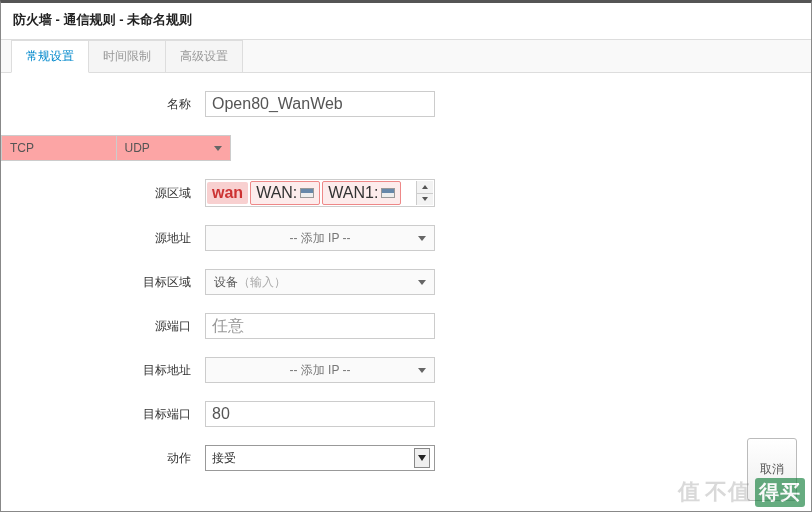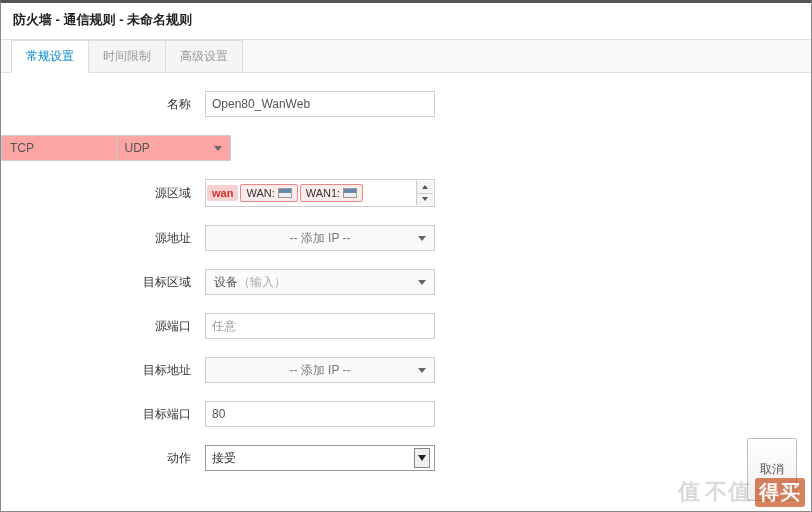--- a/index.html
+++ b/index.html
@@ -5,47 +5,47 @@
   html,body{margin:0;padding:0;font-family:Arial,"Microsoft YaHei",sans-serif;font-size:12px;color:#333;background:#fff}
   .window{width:812px;height:512px;box-sizing:border-box;border:1px solid #888;border-top:3px solid #555;position:relative;background:#fff}
   .titlebar{padding:8px 12px 10px;font-weight:bold;font-size:13px;color:#222;border-bottom:1px solid #ddd}
   .tabs{display:flex;padding:0 10px;border-bottom:1px solid #ddd;background:#f9f9f9}
   .tab{padding:7px 14px;border:1px solid #ddd;border-bottom:none;margin-right:-1px;margin-top:0;background:#f5f5f5;color:#999;cursor:pointer;font-size:12px}
   .tab.active{background:#fff;color:#08c;border-bottom:1px solid #fff;margin-bottom:-1px;position:relative;z-index:2}
   .form{padding:18px 0 0 0}
   .row{display:flex;align-items:center;margin-bottom:18px}
   .lbl{width:190px;text-align:right;padding-right:14px;color:#333}
   .ctl{width:230px;position:relative}
-  input.txt{width:100%;height:26px;box-sizing:border-box;border:1px solid #ccc;padding:0 6px;font-size:12px;color:#555}
+  input.txt{width:100%;height:26px;box-sizing:border-box;border:1px solid #ccc;padding:0 6px;font-size:16px;color:#555}
   input.txt::placeholder{color:#999}
   .split{display:flex;width:100%}
   .split .seg{flex:1;height:26px;line-height:24px;border:1px solid #ccc;box-sizing:border-box;padding:0 8px;color:#555;background:#fca5a5;display:flex;align-items:center;justify-content:space-between}
   .split .seg+.seg{border-left:none}
   .caret{width:0;height:0;border-left:4px solid transparent;border-right:4px solid transparent;border-top:5px solid #666;display:inline-block}
   .dropdown{width:100%;height:26px;border:1px solid #ccc;box-sizing:border-box;display:flex;align-items:center;justify-content:center;color:#777;background:#fafafa;position:relative;padding:0 20px}
   .dropdown.left{justify-content:flex-start;padding-left:8px;color:#555}
   .dropdown .caret{position:absolute;right:8px;top:10px}
   .hint{color:#aaa}
   .zone{width:100%;height:28px;border:1px solid #ccc;box-sizing:border-box;display:flex;align-items:center;padding:1px 18px 1px 1px;position:relative;background:#fff}
   .zone .tagwrap{display:flex;gap:2px;align-items:center}
-  .ztag{background:#fff;border:1px solid #e88;color:#333;padding:2px 5px;border-radius:2px;font-size:11px;display:flex;align-items:center;gap:3px;background:#fdecec}
+  .ztag{background:#fff;border:1px solid #e88;color:#333;padding:2px 5px;border-radius:2px;font-size:16px;display:flex;align-items:center;gap:3px;background:#fdecec}
   .ztag.main{font-weight:bold;color:#c33;border:none;background:#f8d0d0}
   .zicon{width:12px;height:8px;background:linear-gradient(#68a 50%,#eee 50%);display:inline-block;border:1px solid #999}
   .spin{position:absolute;right:1px;top:1px;bottom:1px;width:16px;display:flex;flex-direction:column;border-left:1px solid #ccc}
   .spin div{flex:1;display:flex;align-items:center;justify-content:center;background:#f3f3f3;cursor:pointer}
   .spin div+div{border-top:1px solid #ccc}
   .up{width:0;height:0;border-left:3px solid transparent;border-right:3px solid transparent;border-bottom:4px solid #555}
   .dn{width:0;height:0;border-left:3px solid transparent;border-right:3px solid transparent;border-top:4px solid #555}
   .native-select{width:100%;height:26px;border:1px solid #999;box-sizing:border-box;display:flex;align-items:center;justify-content:space-between;padding:0 4px 0 6px;color:#333;background:#fff}
   .ns-caret{width:14px;height:18px;border:1px solid #888;display:flex;align-items:center;justify-content:center;background:#efefef}
   .ns-caret .c{width:0;height:0;border-left:4px solid transparent;border-right:4px solid transparent;border-top:6px solid #222}
   .footer{position:absolute;right:14px;bottom:10px}
   .btn{border:1px solid #bbb;background:linear-gradient(#fff,#eee);padding:22px 12px;border-radius:3px;color:#555;cursor:pointer;font-size:12px}
   .watermark{position:absolute;right:6px;bottom:4px;font-size:22px;font-weight:bold;color:rgba(120,120,120,.28);letter-spacing:1px;display:flex;align-items:center;gap:4px;pointer-events:none}
-  .wm-badge{background:#c2410c;color:#fff;padding:1px 4px;border-radius:3px;font-size:20px;opacity:.65}
+  .wm-badge{background:#15803d;color:#fff;padding:1px 4px;border-radius:3px;font-size:20px;opacity:.65}
 </style>
 </head>
 <body>
 
 <div class="window">
   <div class="titlebar">防火墙 - 通信规则 - 未命名规则</div>
 
   <div class="tabs">
     <div class="tab active">常规设置</div>
     <div class="tab">时间限制</div>

